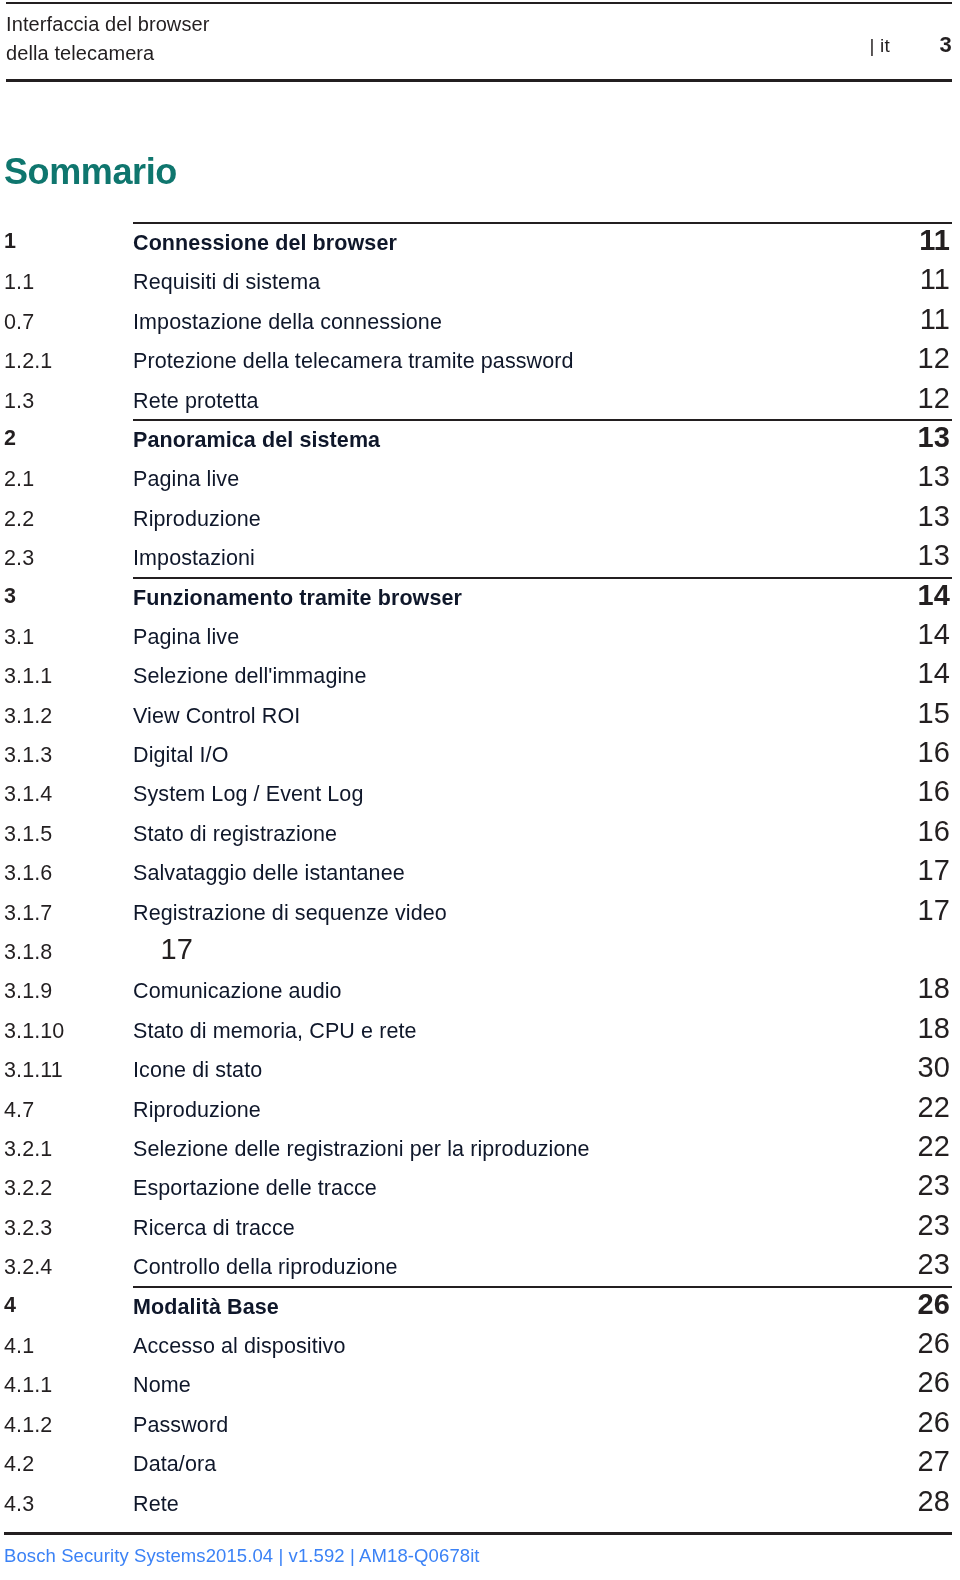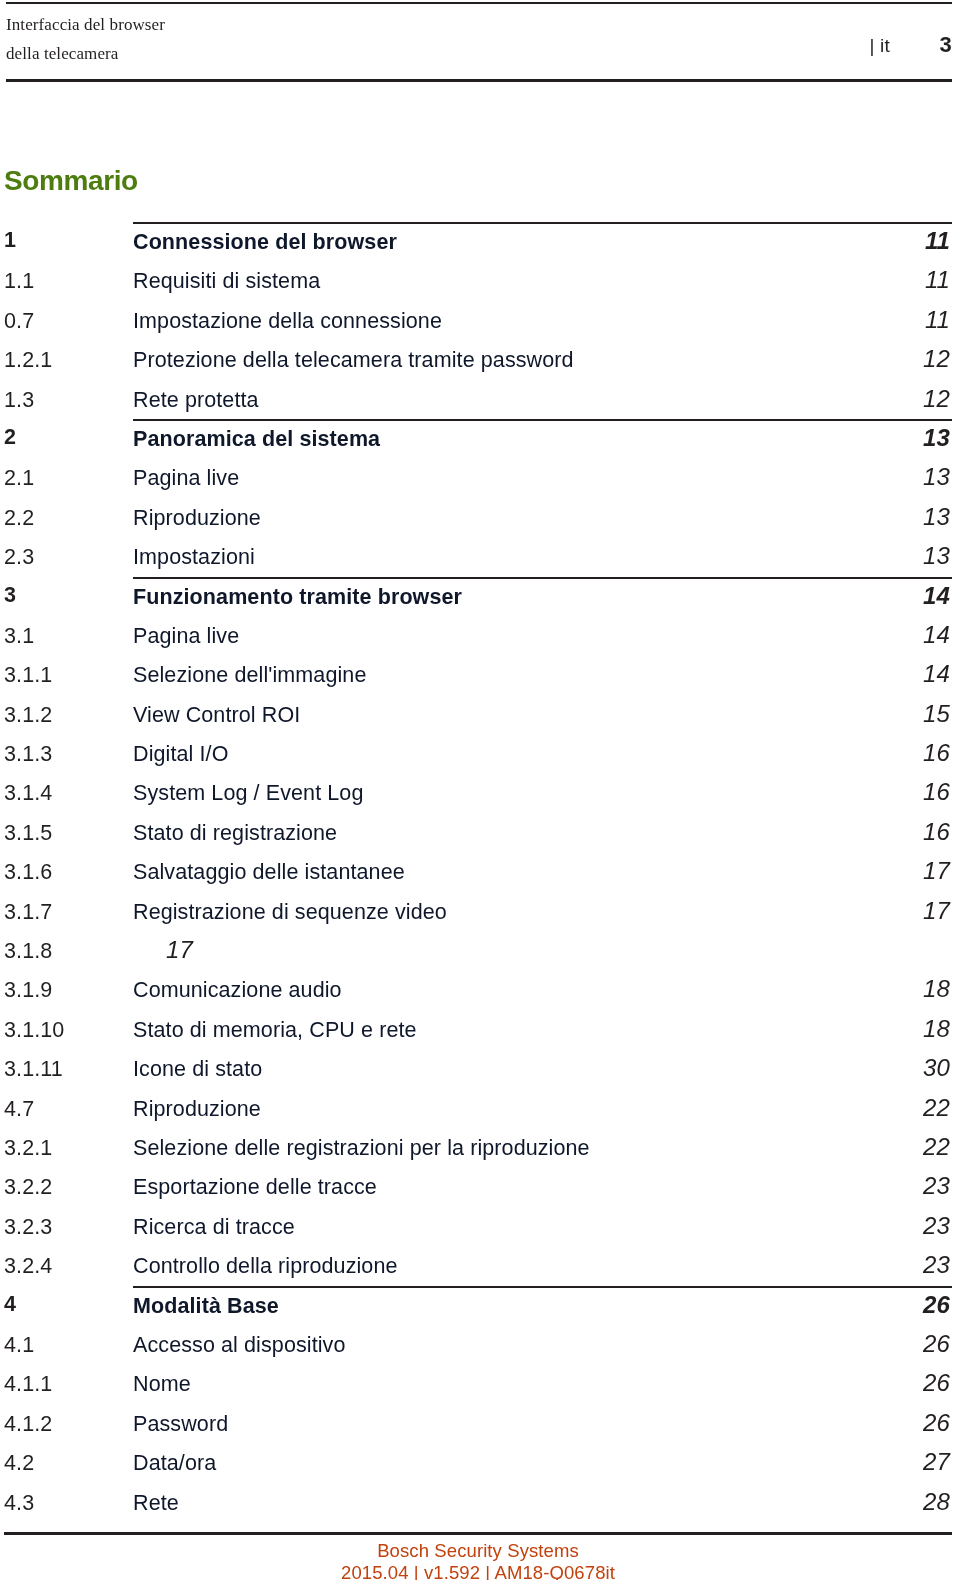--- a/index.html
+++ b/index.html
@@ -39,27 +39,26 @@
     position: absolute;
     left: 6px;
     right: 8px;
     top: 10px;
     height: 68px;
   }
   .header-title {
     position: absolute;
     left: 0;
     top: 0;
-    font-size: 17px;
+    font-size: 20px;
     line-height: 29px;
     font-weight: 400;
     letter-spacing: 0.1px;
     color: #231f20;
     white-space: pre-line;
-    font-family: Liberation Serif, serif;
   }
   .header-right {
     position: absolute;
     right: 0;
     top: 22px;
     display: flex;
     align-items: baseline;
     gap: 16px;
   }
   .header-lang {
@@ -82,26 +81,26 @@
     right: 8px;
     top: 79px;
     height: 3px;
     background: #231f20;
   }
 
   
   .doc-title {
     position: absolute;
     left: 4px;
-    top: 137px;
-    font-size: 28px;
+    top: 123px;
+    font-size: 36px;
     line-height: 50px;
     font-weight: 700;
     letter-spacing: -0.4px;
-    color: #4d7c0f;
+    color: #0f766e;
   }
 
   
   .toc {
     position: absolute;
     left: 4px;
     right: 8px;
     top: 222px;
   }
   .toc-row {
@@ -130,26 +129,25 @@
     font-size: 21.5px;
     line-height: 37px;
     color: #0f172a;
     letter-spacing: 0.1px;
     white-space: nowrap;
     overflow: hidden;
   }
   .toc-page {
     flex: 0 0 60px;
     text-align: right;
-    font-size: 24px;
+    font-size: 29px;
     line-height: 37px;
     color: #231f20;
     letter-spacing: 0.1px;
     padding-right: 2px;
-    font-style: italic;
   }
   .toc-row.level1 .toc-num,
   .toc-row.level1 .toc-label,
   .toc-row.level1 .toc-page {
     font-weight: 700;
   }
   
   .toc-row.sep {
     border-top: none;
   }
@@ -175,23 +173,22 @@
   .footer {
     position: absolute;
     left: 4px;
     right: 8px;
     bottom: 8px;
     height: 32px;
     display: flex;
     align-items: center;
     justify-content: flex-start;
     font-size: 18.5px;
-    color: #c2410c;
-    letter-spacing: 0.1px;
-    flex-direction: column;
+    color: #3b82f6;
+    letter-spacing: 0.1px;
   }
   .footer-right {
     text-align: right;
   }
 </style>
 </head>
 <body>
 
 <div class="page">
 

